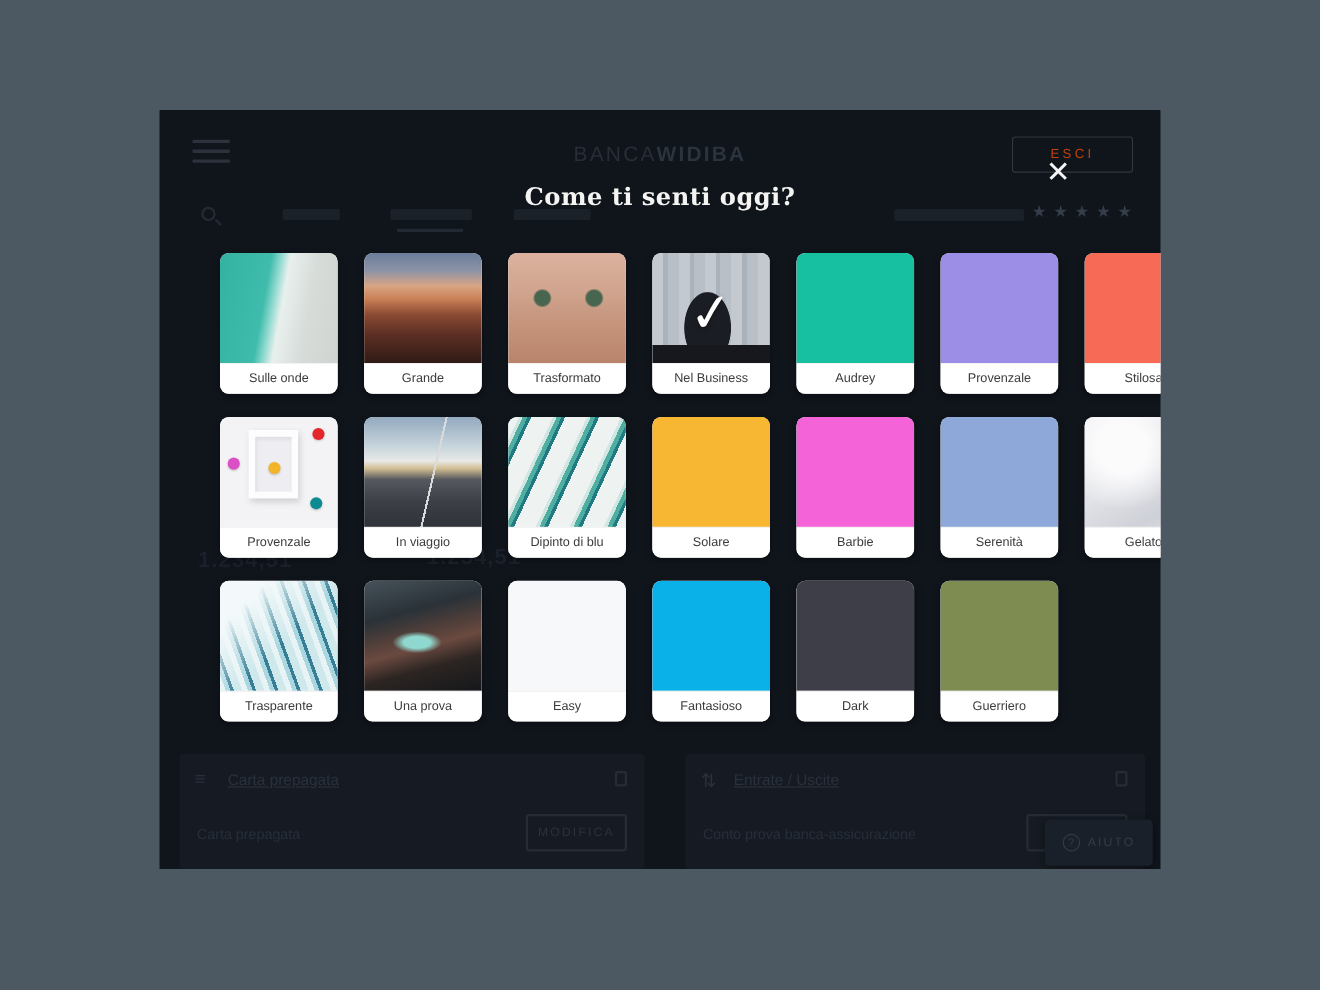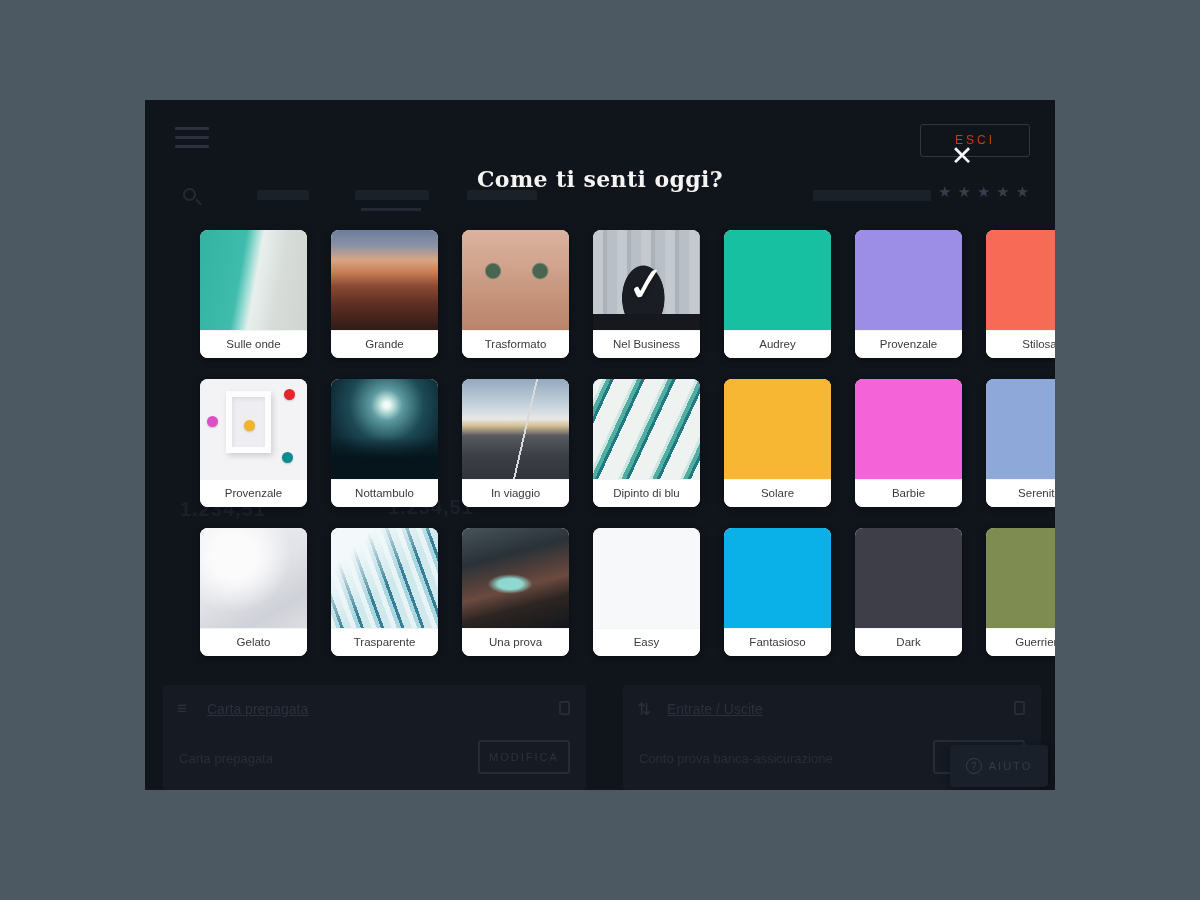--- a/index.html
+++ b/index.html
@@ -118,20 +118,21 @@
 </head>
 <body>
 
 <div class="window">
 
   <div class="hamburger">
       <i></i>
       <i></i>
       <i></i>
     </div>
+  <div class="brand"><span>BANCA</span><b>WIDIBA</b></div>
   <div class="exit-btn">ESCI</div>
 
   <div class="ghost-nav">
     <span class="search-ic"></span>
     <span class="smudge" style="left:112px; width:52px;"></span>
     <span class="smudge" style="left:210px; width:74px;"></span>
     <span class="smudge" style="left:322px; width:70px;"></span>
     <span class="tab-underline"></span>
     <span class="nav-right-smudge"></span>
     <span class="stars">★★★★★</span>
@@ -197,24 +198,20 @@
       <div class="art p-geo">
         <span class="geo-frame"></span>
         <span class="dot dot-pink"></span>
         <span class="dot dot-yellow"></span>
         <span class="dot dot-red"></span>
         <span class="dot dot-teal"></span>
       </div>
       <div class="lbl">Provenzale</div>
     </div>
     <div class="card">
-      <div class="art p-night"></div>
-      <div class="lbl">Nottambulo</div>
-    </div>
-    <div class="card">
       <div class="art p-road"></div>
       <div class="lbl">In viaggio</div>
     </div>
     <div class="card">
       <div class="art p-dunes"></div>
       <div class="lbl">Dipinto di blu</div>
     </div>
     <div class="card">
       <div class="art" style="background: rgb(247, 183, 51);"></div>
       <div class="lbl">Solare</div>

